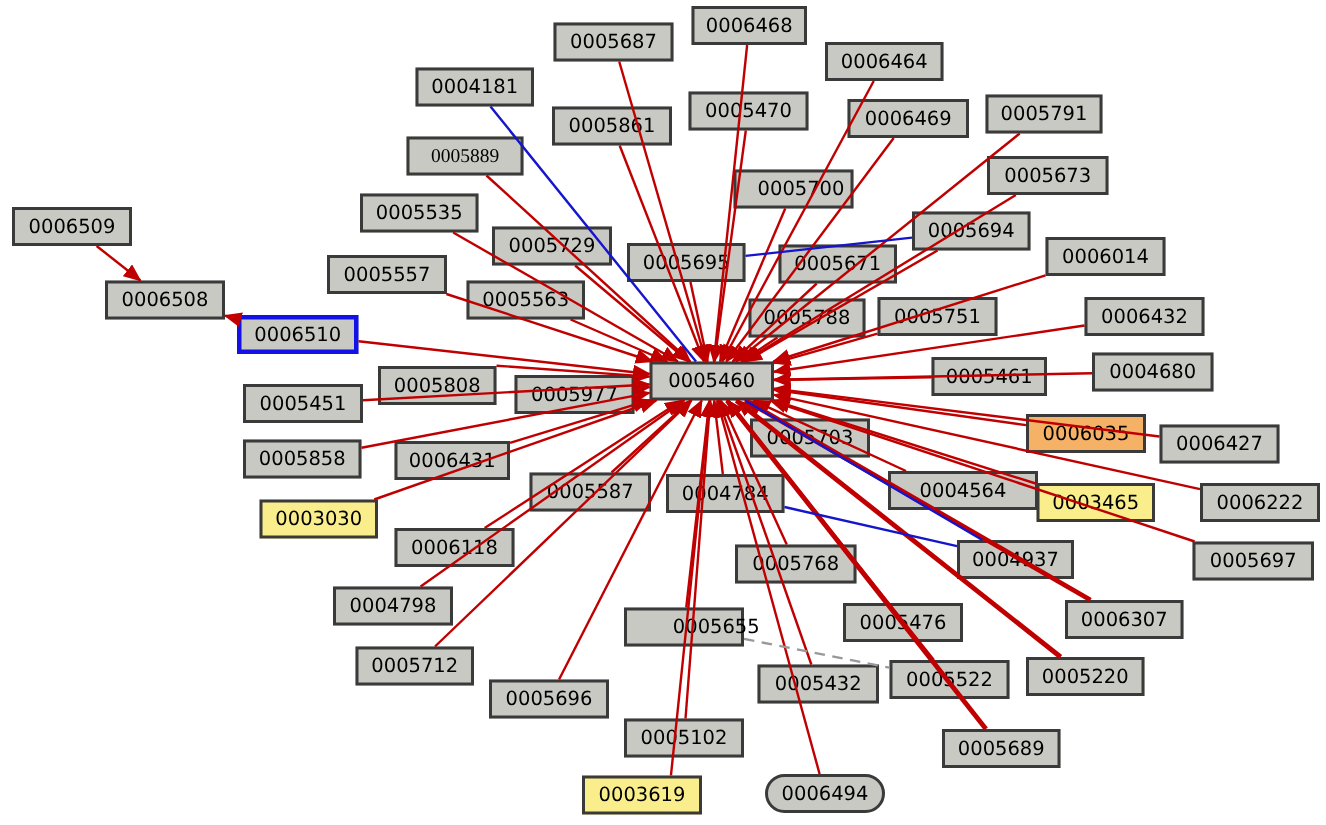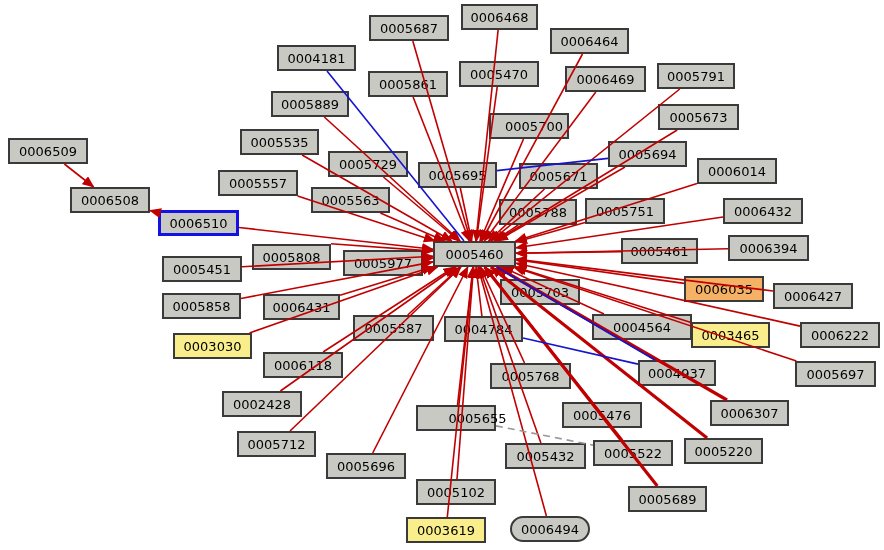--- a/index.html
+++ b/index.html
@@ -32,21 +32,21 @@
 
 <div id="canvas">
   <div id="node-layer">
       <div class="node" style="left: 8px; top: 138px; width: 80px;">0006509</div>
       <div class="node" style="left: 70px; top: 187px; width: 80px;">0006508</div>
       <div class="node selected" style="left: 158px; top: 210px; width: 81px;">0006510</div>
       <div class="node" style="left: 162px; top: 256px; width: 80px;">0005451</div>
       <div class="node" style="left: 162px; top: 293px; width: 79px;">0005858</div>
       <div class="node yellow" style="left: 173px; top: 333px; width: 79px;">0003030</div>
       <div class="node" style="left: 277px; top: 45px; width: 79px;">0004181</div>
-      <div class="node" style="left: 271px; top: 91px; width: 78px;">0005889</div>
+      <div class="node" style="left: 271px; top: 91px; width: 78px; font-family: Liberation Serif, serif;">0005889</div>
       <div class="node" style="left: 240px; top: 129px; width: 79px;">0005535</div>
       <div class="node" style="left: 218px; top: 170px; width: 80px;">0005557</div>
       <div class="node" style="left: 328px; top: 151px; width: 80px;">0005729</div>
       <div class="node" style="left: 311px; top: 187px; width: 79px;">0005563</div>
       <div class="node" style="left: 252px; top: 228px; width: 79px; margin-top: 16px;">0005808</div>
       <div class="node" style="left: 343px; top: 250px; width: 80px;">0005977</div>
       <div class="node" style="left: 263px; top: 294px; width: 77px;">0006431</div>
       <div class="node" style="left: 369px; top: 15px; width: 80px;">0005687</div>
       <div class="node" style="left: 368px; top: 71px; width: 80px;">0005861</div>
       <div class="node" style="left: 461px; top: 4px; width: 77px;">0006468</div>
@@ -57,46 +57,46 @@
       <div class="node" style="left: 657px; top: 63px; width: 78px;">0005791</div>
       <div class="node" style="left: 658px; top: 104px; width: 81px;">0005673</div>
       <div class="node" style="left: 608px; top: 141px; width: 79px;">0005694</div>
       <div class="node" style="left: 697px; top: 158px; width: 80px;">0006014</div>
       <div class="node" style="left: 418px; top: 162px; width: 79px;">0005695</div>
       <div class="node" style="left: 519px; top: 163px; width: 79px;">0005671</div>
       <div class="node" style="left: 723px; top: 198px; width: 80px;">0006432</div>
       <div class="node" style="left: 499px; top: 199px; width: 78px;">0005788</div>
       <div class="node" style="left: 585px; top: 198px; width: 80px;">0005751</div>
       <div class="node" style="left: 621px; top: 238px; width: 77px;">0005461</div>
-      <div class="node" style="left: 728px; top: 235px; width: 81px;">0006394</div>
+      <div class="node" style="left: 728px; top: 235px; width: 81px;">0004680</div>
       <div class="node" style="left: 433px; top: 241px; width: 83px;">0005460</div>
       <div class="node orange" style="left: 684px; top: 276px; width: 80px;">0006035</div>
       <div class="node" style="left: 773px; top: 283px; width: 80px;">0006427</div>
       <div class="node yellow" style="left: 691px; top: 322px; width: 79px;">0003465</div>
       <div class="node" style="left: 800px; top: 322px; width: 80px;">0006222</div>
       <div class="node" style="left: 795px; top: 361px; width: 81px;">0005697</div>
       <div class="node" style="left: 500px; top: 279px; width: 80px;">0005703</div>
       <div class="node" style="left: 592px; top: 314px; width: 100px;">0004564</div>
       <div class="node" style="left: 638px; top: 360px; width: 78px;">0004937</div>
       <div class="node" style="left: 710px; top: 400px; width: 79px;">0006307</div>
       <div class="node" style="left: 684px; top: 438px; width: 79px;">0005220</div>
       <div class="node" style="left: 353px; top: 315px; width: 81px;">0005587</div>
       <div class="node" style="left: 444px; top: 316px; width: 79px;">0004784</div>
       <div class="node" style="left: 490px; top: 363px; width: 81px;">0005768</div>
       <div class="node" style="left: 263px; top: 352px; width: 80px;">0006118</div>
-      <div class="node" style="left: 222px; top: 391px; width: 80px;">0002428</div>
+      <div class="node" style="left: 222px; top: 391px; width: 80px;">0004798</div>
       <div class="node" style="left: 237px; top: 431px; width: 79px;">0005712</div>
       <div class="node" style="left: 326px; top: 453px; width: 80px;">0005696</div>
       <div class="node" style="left: 416px; top: 405px; width: 80px; padding-left: 43px;">0005655</div>
       <div class="node" style="left: 505px; top: 443px; width: 81px;">0005432</div>
       <div class="node" style="left: 562px; top: 402px; width: 80px;">0005476</div>
       <div class="node" style="left: 593px; top: 440px; width: 80px;">0005522</div>
       <div class="node" style="left: 628px; top: 486px; width: 79px;">0005689</div>
       <div class="node" style="left: 416px; top: 479px; width: 80px;">0005102</div>
-      <div class="node yellow" style="left: 406px; top: 517px; width: 80px;">0003619</div>
+      <div class="node yellow" style="left: 388px; top: 517px; width: 80px;">0003619</div>
       <div class="node" style="left: 510px; top: 516px; width: 80px; border-radius: 13px;">0006494</div>
     </div>
   <svg id="edge-layer" width="884" height="550" viewBox="0 0 884 550" xmlns="http://www.w3.org/2000/svg">
     <defs>
       <marker id="arrow-red" markerUnits="userSpaceOnUse" markerWidth="12" markerHeight="10" refX="11" refY="5" orient="auto">
         <path id="arrow-red-path" d="M0,0 L12,5 L0,10 Z" fill="#c00000"></path>
       </marker>
     </defs>
     <g id="edge-group">
         <line x1="64.4" y1="164.0" x2="93.6" y2="187.0" stroke="#c00000" stroke-width="1.6" marker-end="url(#arrow-red)"></line>

